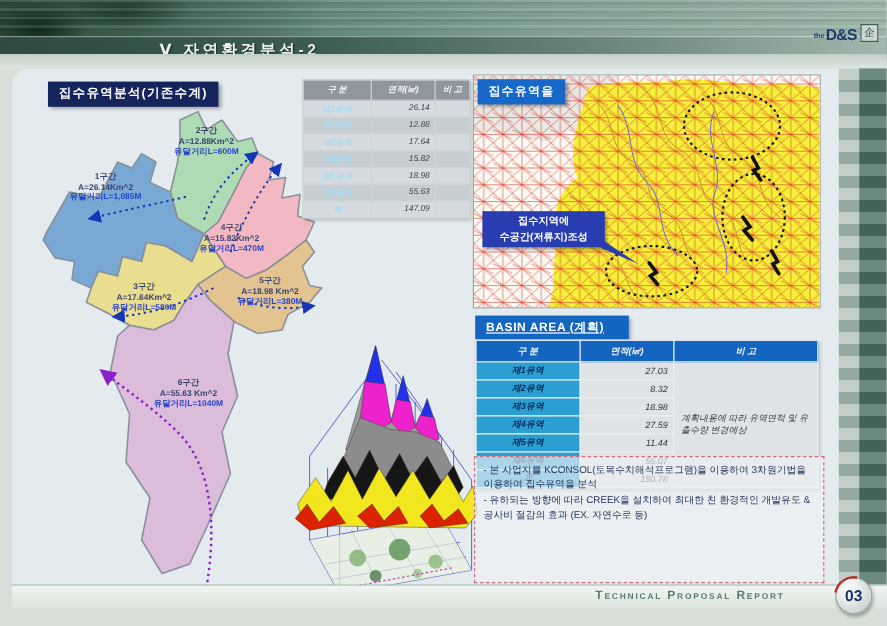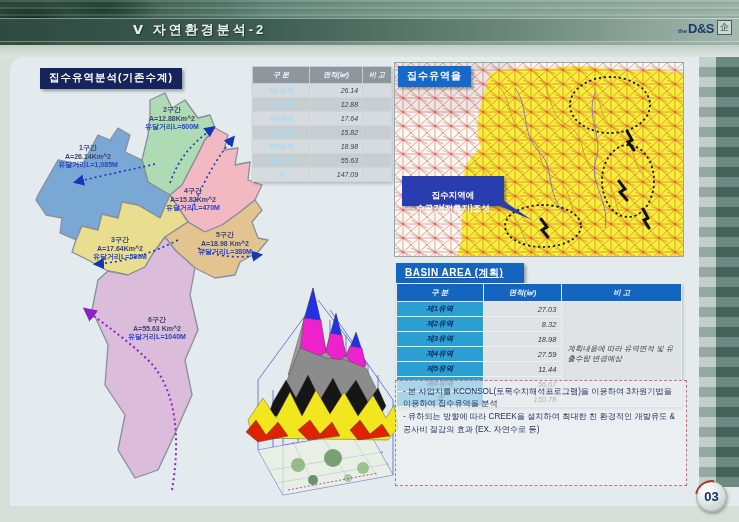--- a/index.html
+++ b/index.html
@@ -11,21 +11,21 @@
   .banner{position:absolute;left:0;top:0;width:739px;height:45px;
     background:linear-gradient(90deg,#4c6e60 0%,#5d8074 30%,#7f9d90 60%,#9db3a8 100%);}
   .banner-photo{position:absolute;left:0;top:0;width:270px;height:45px;
     background:
       radial-gradient(ellipse 60px 34px at 12% 55%,rgba(14,40,26,.95),rgba(14,40,26,0) 70%),
       radial-gradient(ellipse 90px 26px at 38% 20%,rgba(24,54,36,.8),rgba(24,54,36,0) 65%),
       radial-gradient(ellipse 120px 40px at 20% 90%,rgba(60,96,70,.8),rgba(60,96,70,0) 70%),
       linear-gradient(90deg,rgba(32,58,44,.75),rgba(32,58,44,0));}
   .banner-stripes{position:absolute;left:0;top:0;width:739px;height:26px;
     background:repeating-linear-gradient(180deg,rgba(255,255,255,.12) 0 2px,rgba(0,0,0,.05) 2px 4px,rgba(255,255,255,0) 4px 7px);}
-  .title-band{position:absolute;left:0;top:18px;width:739px;height:24px;
+  .title-band{position:absolute;left:0;top:30px;width:739px;height:24px;
     background:linear-gradient(90deg,#2e4a41 0%,#3d5c51 35%,#6d887d 70%,#a3b8ae 100%);
     border-top:1px solid rgba(255,255,255,.4);border-bottom:1px solid rgba(255,255,255,.35);
     box-sizing:border-box;}
   .page-title{position:absolute;left:133px;top:2px;color:#e9f1ec;font-size:13px;
     font-weight:bold;letter-spacing:3px;text-shadow:1px 1px 1px rgba(0,0,0,.45);}
   .banner-sub{position:absolute;left:0;top:45px;width:739px;height:12px;
     background:linear-gradient(180deg,#c0cfc7,#dde5df);}
   .logo{position:absolute;right:7px;top:20px;display:flex;align-items:flex-end;}
   .logo-the{font-size:6px;color:#21406e;font-weight:bold;margin-right:1px;line-height:8px;}
   .logo-name{font-size:13px;font-weight:bold;color:#1b3a70;line-height:13px;letter-spacing:-.5px;}
@@ -66,21 +66,21 @@
   .t1 td.val{color:#3c4248;text-align:right;width:50px;}
   .t1 td.note{width:24px;}
   .t1 tr:nth-child(even){background:rgba(188,194,199,.55);}
 
   
   .dirmap{position:absolute;left:394px;top:62px;width:288px;height:193px;
     border:1px solid #9aa5a8;background:#fbfbf4;}
   .t-dir{left:398px;top:66px;font-size:10px;background:#1769c9;letter-spacing:1px;}
   .callout{position:absolute;left:402px;top:176px;width:102px;height:30px;background:#2a3db0;
     color:#fff;font-size:8.5px;line-height:13px;text-align:center;font-weight:bold;
-    box-shadow:2px 2px 3px rgba(0,0,0,.4);padding-top:13px;box-sizing:border-box;}
+    box-shadow:2px 2px 3px rgba(0,0,0,.4);padding-top:2px;box-sizing:border-box;}
   .callout-arrow{position:absolute;left:498px;top:196px;width:34px;height:24px;
     background:#2a3db0;clip-path:polygon(0 0,28% 32%,100% 100%,10% 45%);}
 
   
   .t-basin{left:396px;top:263px;font-size:10px;background:#1465c0;width:110px;letter-spacing:.5px;text-decoration:underline;}
   .t2{position:absolute;left:396px;top:283px;width:286px;font-size:7.5px;
       background:#dfe3e6;box-shadow:1px 2px 3px rgba(0,0,0,.2);}
   .t2 th{background:#1465c0;color:#eef4fb;font-weight:bold;padding:3.5px 2px;border:1px solid #e6eaee;}
   .t2 td{padding:2px 5px;border:1px solid #eceff1;}
   .t2 td.lbl{background:#2b9fd1;color:#0c2a60;font-weight:bold;text-align:center;width:82px;}
@@ -351,15 +351,18 @@
           <td class="val">150.78</td>
         </tr>
     </tbody>
   </table>
 
   <div class="notes">
     <div>- 본 사업지를 KCONSOL(토목수치해석프로그램)을 이용하여 3차원기법을 이용하여 집수유역을 분석</div>
     <div>- 유하되는 방향에 따라 CREEK을 설치하여 최대한 친 환경적인 개발유도 &amp; 공사비 절감의 효과 (EX. 자연수로 등)</div>
   </div>
 
+  <div class="footer">
+    <span class="footer-label">Technical Proposal Report</span>
+  </div>
   <div class="page-circle">03</div>
 
 </div>
 
 </body></html>

